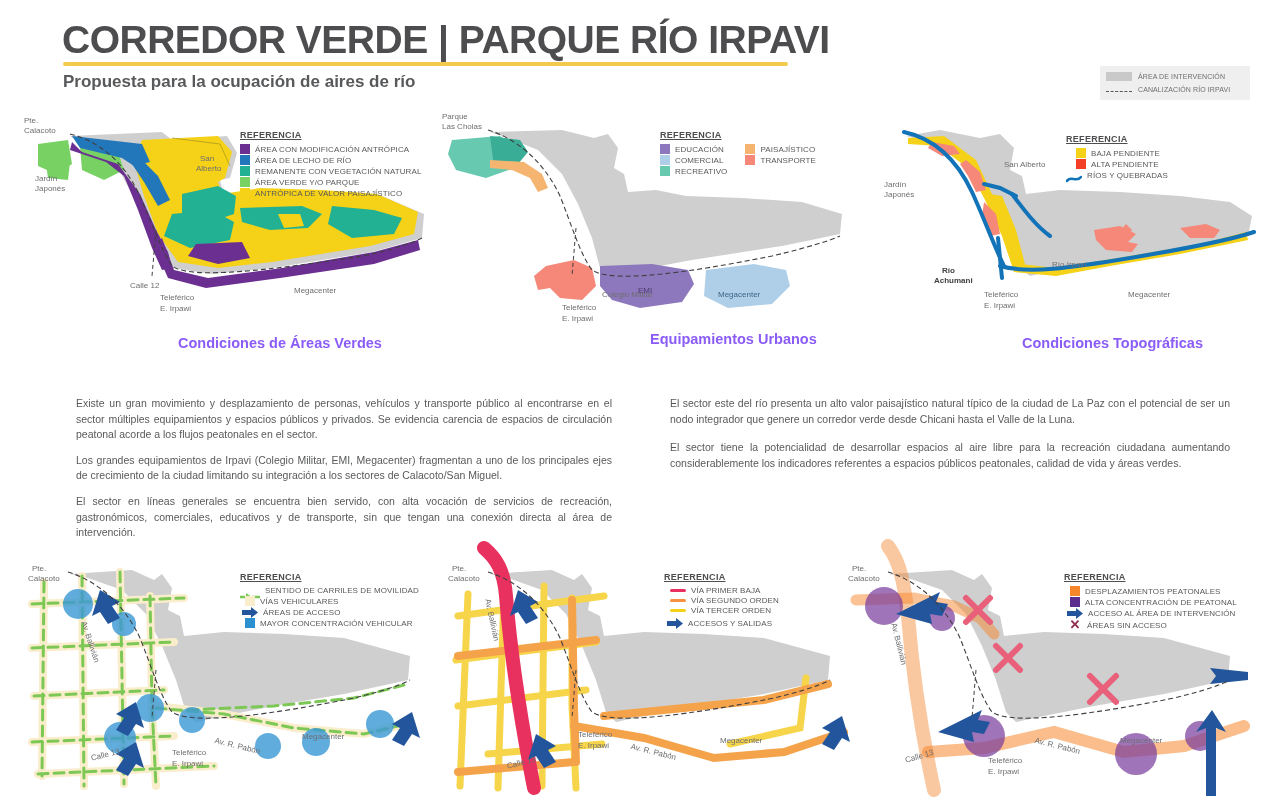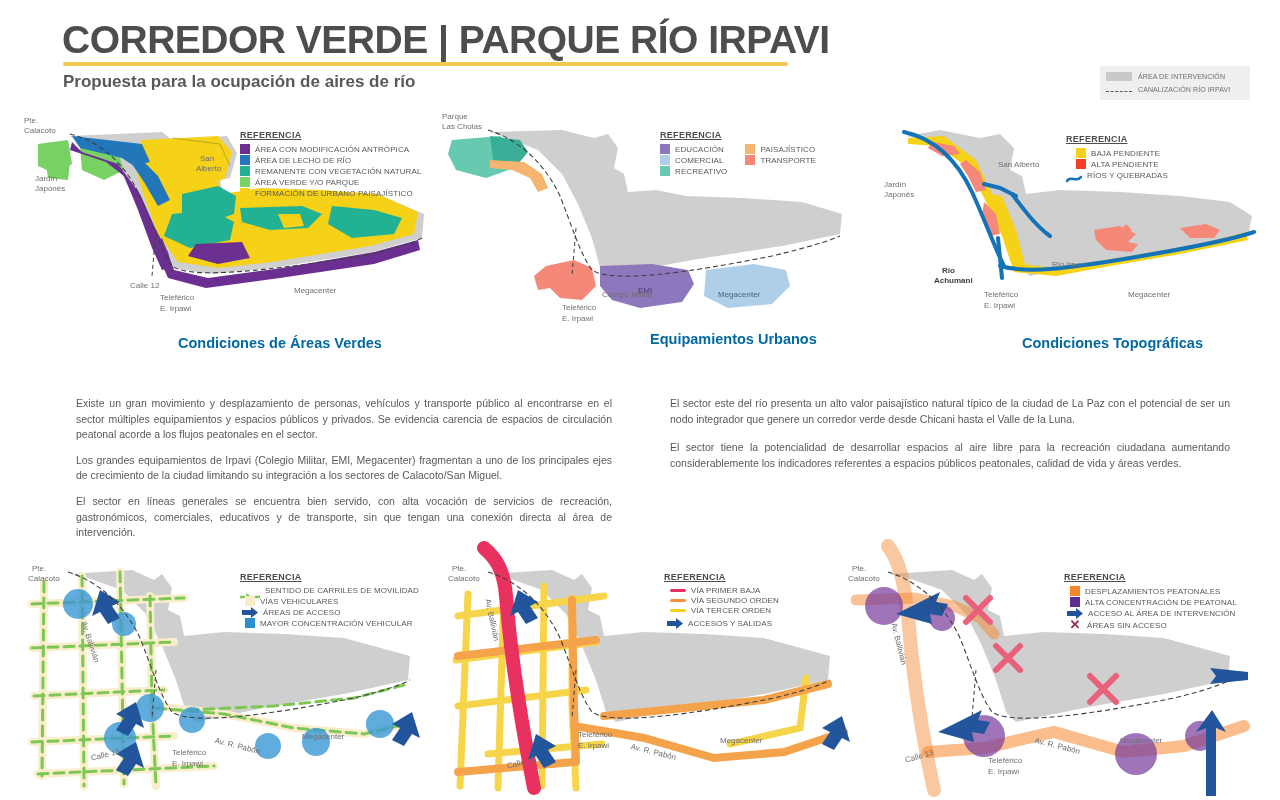--- a/index.html
+++ b/index.html
@@ -53,21 +53,21 @@
 
   
   .sw-arrow{width:16px;height:10px;margin-right:5px;flex:none;position:relative;}
   .sw-arrow svg{display:block;}
   .sw-dasharrow{width:20px;height:8px;margin-right:5px;flex:none;}
   .sw-x{width:14px;height:12px;margin-right:5px;flex:none;
         font-size:13px;font-weight:bold;color:#8e2b4e;line-height:12px;text-align:center;}
 
   
   .map-caption{
-    position:absolute;font-size:14.5px;font-weight:bold;color:#0369a1;white-space:nowrap;
+    position:absolute;font-size:14.5px;font-weight:bold;color:#8b5cf6;white-space:nowrap;
   }
 
   
   .body-col{position:absolute;font-size:10.5px;line-height:15.6px;color:#58595b;text-align:justify;}
   .body-col p{margin:10px;}
   .body-col p + p.gap{margin-top:13px;}
 
   .section-title{
     position:absolute;font-size:25px;font-weight:bold;color:#58595b;white-space:nowrap;
   }
@@ -154,21 +154,21 @@
     <div class="ref-row">
       <span class="sw" style="background:#22b193"></span>
       <span class="ref-txt">REMANENTE CON VEGETACIÓN NATURAL</span>
     </div>
     <div class="ref-row">
       <span class="sw" style="background:#78d163"></span>
       <span class="ref-txt">ÁREA VERDE Y/O PARQUE</span>
     </div>
     <div class="ref-row">
       <span class="sw" style="background:#f5d117"></span>
-      <span class="ref-txt">FORMACIÓN DE URBANO PAISAJÍSTICO</span>
+      <span class="ref-txt">ANTRÓPICA DE VALOR PAISAJÍSTICO</span>
     </div>
   </div>
 
   <div class="map" style="left:442px;top:118px;">
     <svg width="420" height="195" viewBox="0 0 420 195">
       <path d="M48 14 L120 12 L152 20 L166 16 L176 30 L172 50 L182 56 L186 74 L214 72 L244 78 L300 80 L360 84 L400 96 L398 116 L340 128 L250 142 L196 152 L168 158 L158 150 L150 120 L136 86 L120 56 L96 32 L66 20 Z" fill="#cfcfcf"></path>
 
       <path d="M10 22 L58 18 L76 30 L72 50 L44 60 L14 52 L6 36 Z" fill="#66c9b0"></path>
       <path d="M48 18 L78 22 L86 34 L76 46 L52 48 Z" fill="#3aad96"></path>
 
@@ -237,21 +237,21 @@
       <path d="M300 110 L326 106 L340 112 L334 120 L310 120 Z" fill="#f58878"></path>
 
       <path d="M24 14 C52 20 76 40 92 74 C104 100 114 128 124 148" fill="none" stroke="#1273b8" stroke-width="4" stroke-linecap="round"></path>
       <path d="M120 148 C148 156 190 150 250 140 C310 130 356 120 374 114" fill="none" stroke="#1273b8" stroke-width="4" stroke-linecap="round"></path>
       <path d="M104 66 L120 70 L136 78" fill="none" stroke="#1273b8" stroke-width="4" stroke-linecap="round"></path>
       <path d="M132 76 C144 92 156 108 170 118" fill="none" stroke="#1273b8" stroke-width="4" stroke-linecap="round"></path>
       <path d="M118 120 L122 160" fill="none" stroke="#1273b8" stroke-width="4" stroke-linecap="round"></path>
     </svg>
     <span class="mlabel" style="left:4px;top:62px;">Jardín</span>
     <span class="mlabel" style="left:4px;top:72px;">Japonés</span>
-    <span class="mlabel" style="left:118px;top:42px;">San Alberto</span>
+    <span class="mlabel" style="left:124px;top:42px;">San Alberto</span>
     <span class="mlabel bold" style="left:62px;top:148px;">Río</span>
     <span class="mlabel bold" style="left:54px;top:158px;">Achumani</span>
     <span class="mlabel" style="left:172px;top:142px;">Río Irpavi</span>
     <span class="mlabel" style="left:104px;top:172px;">Teleférico</span>
     <span class="mlabel" style="left:104px;top:183px;">E. Irpawi</span>
     <span class="mlabel" style="left:248px;top:172px;">Megacenter</span>
   </div>
 
   <div class="ref" style="left:1066px;top:134px;">
     <div class="ref-title">REFERENCIA</div>

